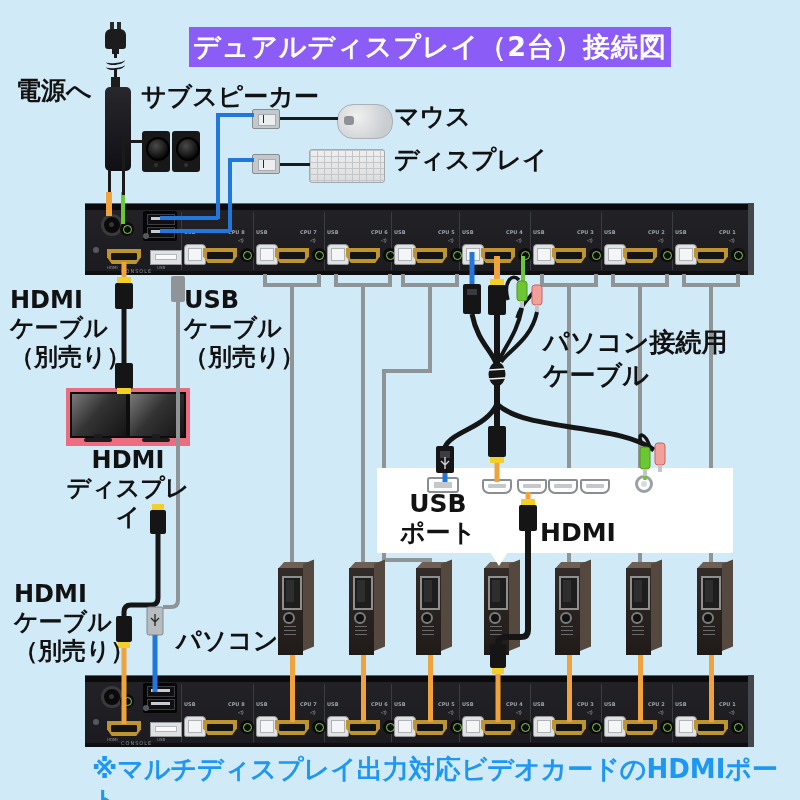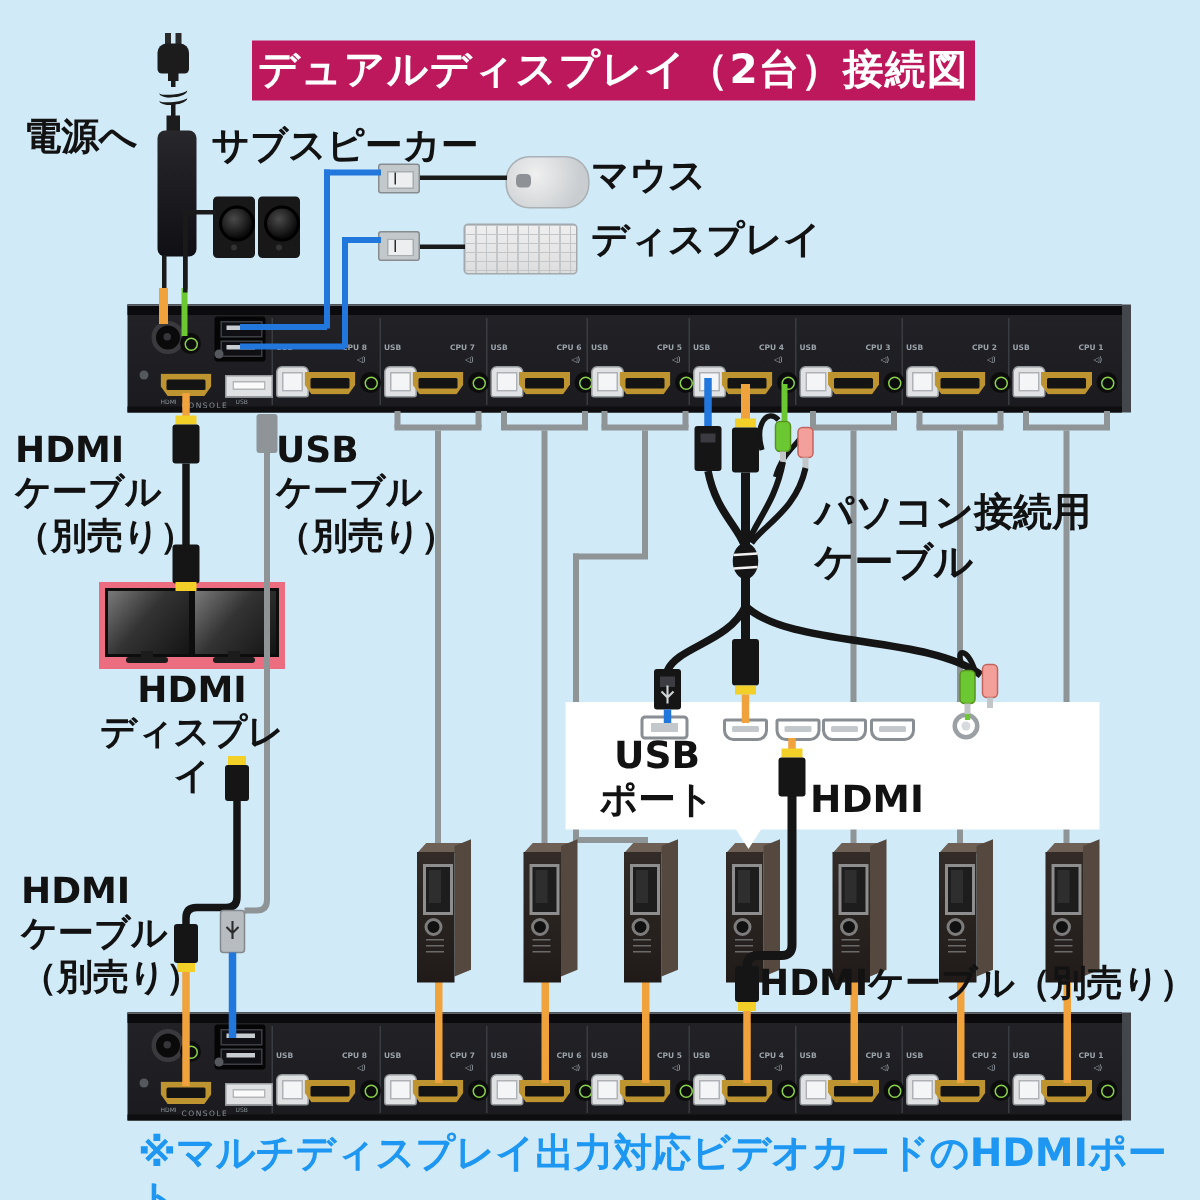--- a/index.html
+++ b/index.html
@@ -21,21 +21,21 @@
         repeating-linear-gradient(to right,#c2c6c9 0 1px,transparent 1px 7px),
         repeating-linear-gradient(to bottom,#c2c6c9 0 1px,transparent 1px 6px),
         linear-gradient(#efefef,#dddddd);
       border:1px solid #a4a9ad;border-radius:3px;}
 </style>
 </head>
 <body>
 
 <div class="stage">
 
-  <div class="banner" id="banner" style="background: #be185d;">
+  <div class="banner" id="banner" style="background: #8b5cf6; margin-left: 21px;">
     <span class="banner-text">デュアルディスプレイ（2台）接続図</span>
   </div>
 
   <div class="abs" id="layer-devices">
       <div style="position: absolute; left: 85px; top: 203px; width: 663px; height: 72px; background: linear-gradient(rgb(35, 35, 39), rgb(27, 27, 31));">
         <div style="position: absolute; left: 0px; top: 0px; width: 100%; height: 6px; background: rgb(11, 11, 13); border-top: 1px solid rgb(95, 99, 104);"></div>
         <div style="position: absolute; left: 0px; bottom: 0px; width: 100%; height: 4px; background: rgb(14, 14, 16);"></div>
         <div style="position: absolute; left: 96px; top: 9px; width: 1px; height: 58px; background: rgb(57, 60, 64);"></div>
         <div style="position: absolute; left: 168px; top: 9px; width: 1px; height: 58px; background: rgb(57, 60, 64);"></div>
         <div style="position: absolute; left: 239px; top: 9px; width: 1px; height: 58px; background: rgb(57, 60, 64);"></div>
@@ -575,17 +575,17 @@
 ケーブル
 （別売り）</div>
   <div class="label" style="left:184px;top:286px;font-size:24px;">USB
 ケーブル
 （別売り）</div>
   <div class="label" style="left:58px;top:446px;width:140px;text-align:center;font-size:24px;">HDMI
 ディスプレイ</div>
   <div class="label" style="left:14px;top:580px;font-size:24px;">HDMI
 ケーブル
 （別売り）</div>
+  <div class="label" style="left:176px;top:626px;font-size:25px;">パソコン</div>
   <div class="label" style="left:543px;top:326px;font-size:26px;line-height:1.25;">パソコン接続用
 ケーブル</div>
-  <div class="label" style="left:506px;top:641px;font-size:24px;">HDMIケーブル（別売り）</div>
   <div class="label" style="left: 92px; top: 754px; font-size: 26px; font-weight: bold; color: rgb(30, 151, 242);" id="footnote">※マルチディスプレイ出力対応ビデオカードのHDMIポート</div>
 </div>
 
 </body></html>

